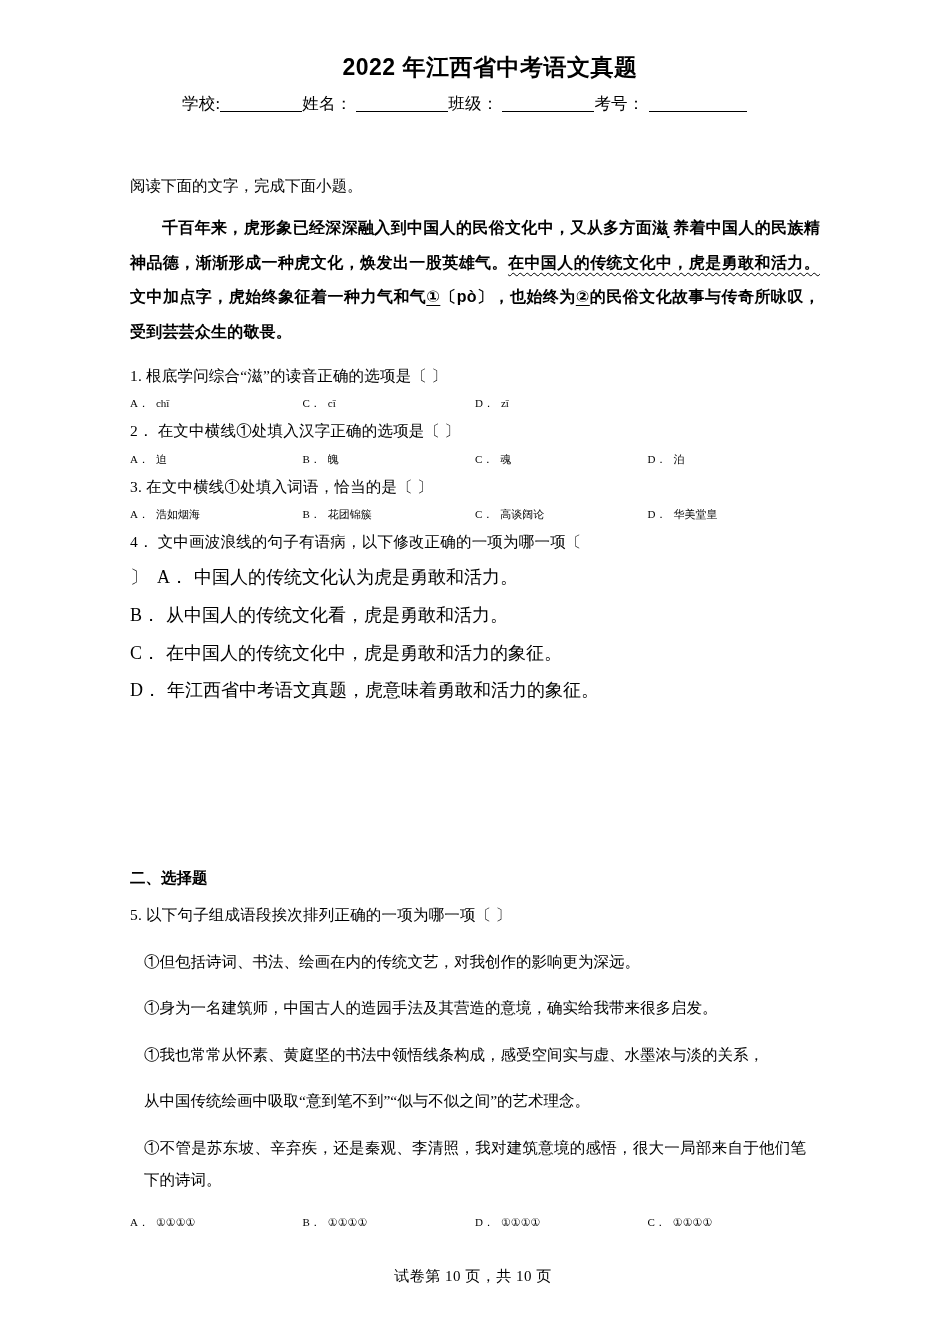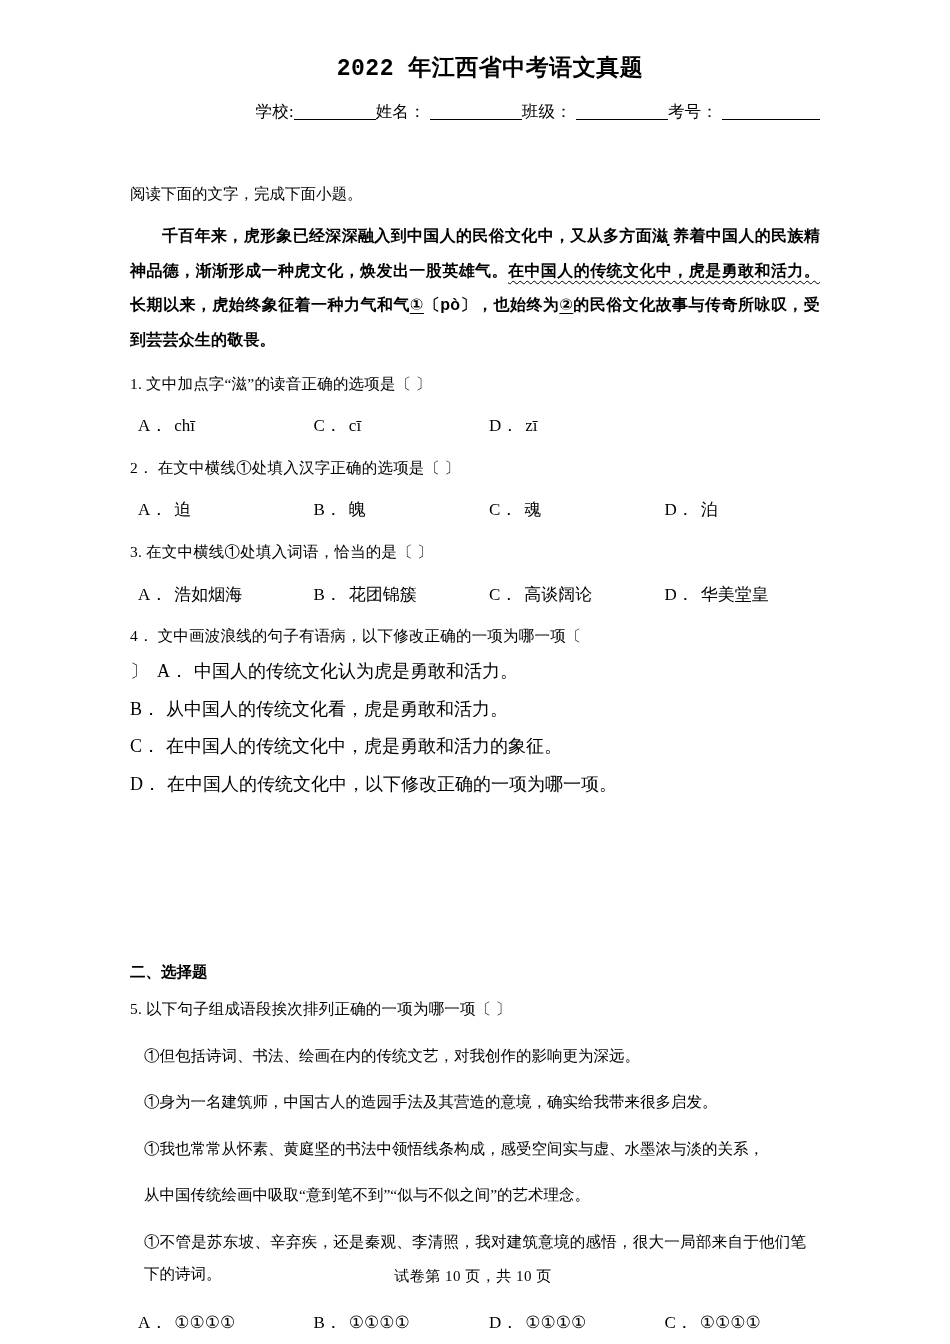--- a/index.html
+++ b/index.html
@@ -17,36 +17,35 @@
   .page {
     width: 950px;
     height: 1344px;
     padding: 38px 130px 0 130px;
     position: relative;
   }
 
   
   .doc-title {
     text-align: center;
-    font-family: Liberation Mono, monospace;
+    font-family: Liberation Sans, sans-serif;
     font-weight: bold;
     font-size: 23px;
     letter-spacing: 0.5px;
     margin: 14px 0 0 0;
     padding-left: 30px;
   }
 
   
   .ident-line {
-    margin-top: 18px;
+    margin-top: 10px;
     font-size: 16.5px;
     padding-left: 52px;
     white-space: nowrap;
     letter-spacing: 0.2px;
-    text-align: right;
   }
   .ident-line .fld { margin-right: 0px; }
   .blank-rule {
     display: inline-block;
     border-bottom: 1.6px solid #000;
     vertical-align: -3px;
   }
   .bl-1 { width: 82px; }
   .bl-2 { width: 92px; margin-left: 4px; }
   .bl-3 { width: 92px; margin-left: 4px; }
@@ -109,24 +108,23 @@
   .q-line {
     font-size: 15.5px;
     line-height: 2.1;
     margin: 0;
     letter-spacing: 0.2px;
   }
   .q-num { margin-right: 4px; }
 
   .opt-row {
     display: flex;
-    font-size: 17px;
-    line-height: 2.1;
-    margin: 8px;
-    gap: 7px;
+    font-size: 11px;
+    line-height: 2.1;
+    margin: 0;
   }
   .opt-row .opt {
     flex: 0 0 25%;
     white-space: nowrap;
   }
   .opt-row .opt .lab { margin-right: 7px; }
 
   .opt-block {
     font-size: 18px;
     line-height: 2.1;
@@ -162,25 +160,25 @@
   <h1 class="doc-title">2022  年江西省中考语文真题</h1>
 
   <div class="ident-line">
     <span class="fld">学校:</span><span class="blank-rule bl-1"></span><span class="fld">姓名：</span><span class="blank-rule bl-2"></span><span class="fld">班级：</span><span class="blank-rule bl-3"></span><span class="fld">考号：</span><span class="blank-rule bl-4"></span>
   </div>
 
   <div class="sec1-wrap">
     <div class="lead-line">阅读下面的文字，完成下面小题。</div>
 
     <p class="passage">
-      <span>千百年来，虎形象已经深深融入到中国人的民俗文化中，又从多方面滋</span><span class="dot-em"></span><span> 养着中国人的民族精神品德，渐渐形成一种虎文化，焕发出一股英雄气。</span><span class="wavy">在中国人的传统文化中，虎是勇敢和活力。</span><span>长期以来，虎始终象征着一种力气和气</span><span class="ul-mark">①</span><span>〔pò〕，也始终为</span><span class="ul-mark">②</span><span>的民俗文化故事与传奇所咏叹，受到芸芸众生的敬畏。</span>
+      <span>千百年来，虎形象已经深深融入到中国人的民俗文化中，又从多方面滋</span><span class="dot-em"></span><span> 养着中国人的民族精神品德，渐渐形成一种虎文化，焕发出一股英雄气。</span><span class="wavy">在中国人的传统文化中，虎是勇敢和活力。</span><span>文中加点字，虎始终象征着一种力气和气</span><span class="ul-mark">①</span><span>〔pò〕，也始终为</span><span class="ul-mark">②</span><span>的民俗文化故事与传奇所咏叹，受到芸芸众生的敬畏。</span>
     </p>
 
     <div class="q-line">
-      <span class="q-num">1.</span><span>文中加点字“滋”的读音正确的选项是〔    〕</span>
+      <span class="q-num">1.</span><span>根底学问综合“滋”的读音正确的选项是〔    〕</span>
     </div>
     <div class="opt-row">
       <div class="opt"><span class="lab">A．</span><span>chī</span></div>
       <div class="opt"><span class="lab">C．</span><span>cī</span></div>
       <div class="opt"><span class="lab">D．</span><span>zī</span></div>
     </div>
 
     <div class="q-line">
       <span class="q-num">2．</span><span>在文中横线①处填入汉字正确的选项是〔 〕</span>
     </div>
@@ -207,21 +205,21 @@
     <div class="opt-block">
       <span>〕</span>&nbsp;&nbsp;<span class="lab">A．</span><span>中国人的传统文化认为虎是勇敢和活力。</span>
     </div>
     <div class="opt-block">
       <span class="lab">B．</span><span>从中国人的传统文化看，虎是勇敢和活力。</span>
     </div>
     <div class="opt-block">
       <span class="lab">C．</span><span>在中国人的传统文化中，虎是勇敢和活力的象征。</span>
     </div>
     <div class="opt-block">
-      <span class="lab">D．</span><span>在中国人的传统文化中，以下修改正确的一项为哪一项。</span>
+      <span class="lab">D．</span><span>年江西省中考语文真题，虎意味着勇敢和活力的象征。</span>
     </div>
   </div>
 
   <div class="gap-block"></div>
 
   <div class="sec2-wrap">
     <div class="sec-head">二、选择题</div>
 
     <div class="q-line">
       <span class="q-num">5.</span><span>以下句子组成语段挨次排列正确的一项为哪一项〔    〕</span>

